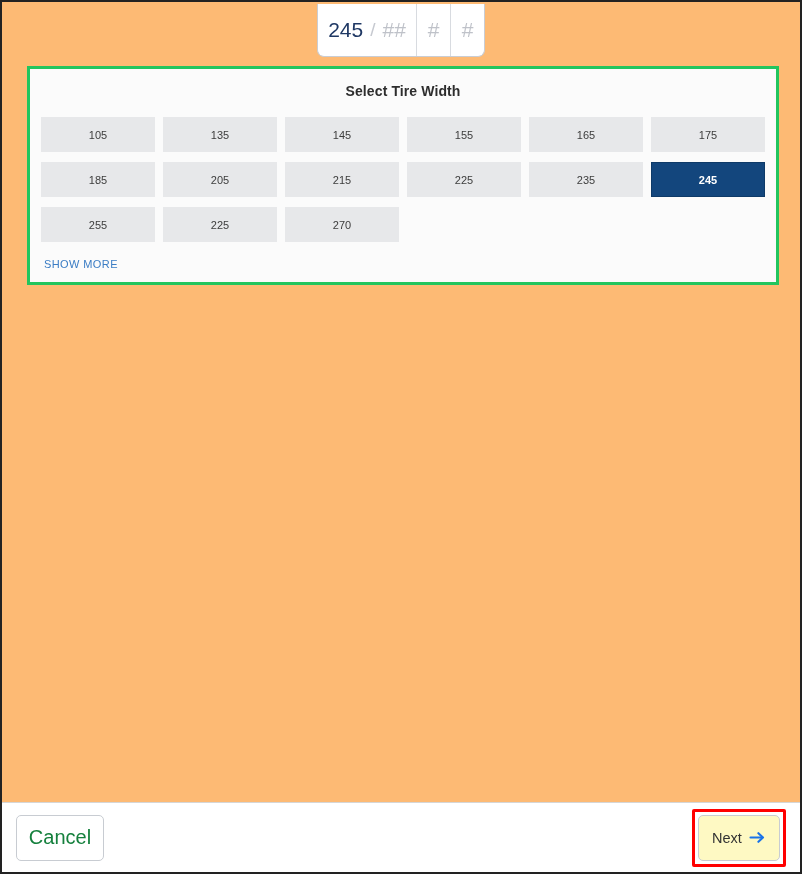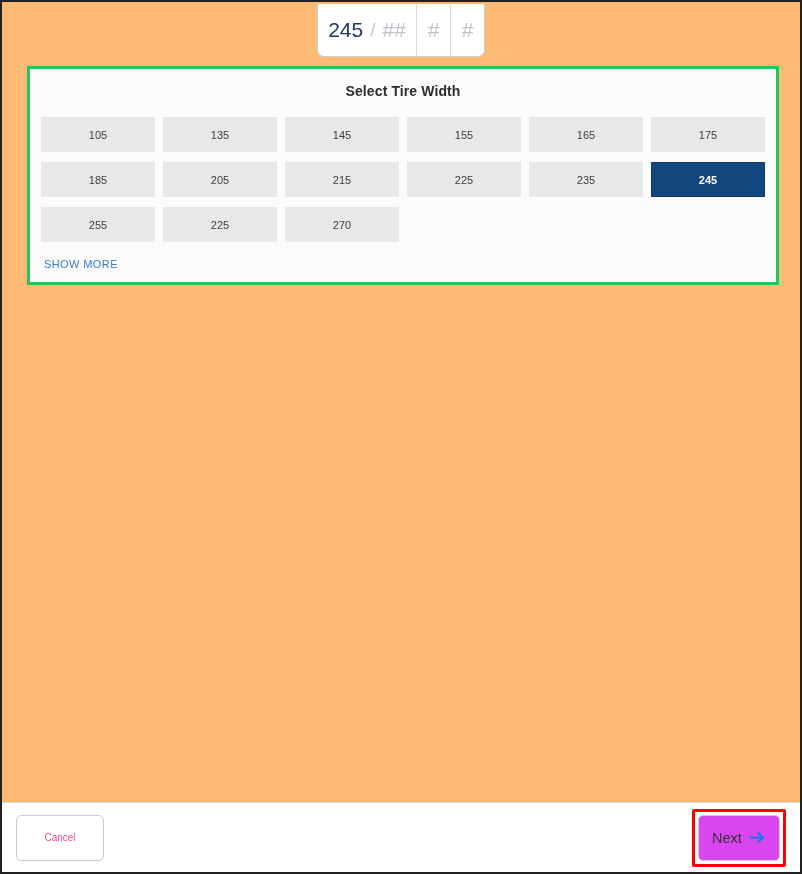--- a/index.html
+++ b/index.html
@@ -185,35 +185,35 @@
     padding: 0 14px;
     box-sizing: border-box;
   }
   .btn-cancel {
     width: 88px;
     height: 46px;
     background: #ffffff;
     border: 1px solid #c8ccd2;
     border-radius: 5px;
     font-family: "Liberation Sans", sans-serif;
-    font-size: 10px;
-    color: #ec4899;
+    font-size: 20px;
+    color: #15803d;
     cursor: pointer;
   }
   .next-wrap {
     border: 3px solid #ff0000;
     padding: 3px;
     border-radius: 2px;
     background: #ffffff;
     box-sizing: border-box;
   }
   .btn-next {
     width: 80px;
     height: 44px;
-    background: #d946ef;
+    background: #fef9c3;
     border: 1px solid #c8ccd2;
     border-radius: 5px;
     font-family: "Liberation Sans", sans-serif;
     font-size: 14.5px;
     color: #333333;
     display: flex;
     align-items: center;
     justify-content: center;
     gap: 7px;
     cursor: pointer;

